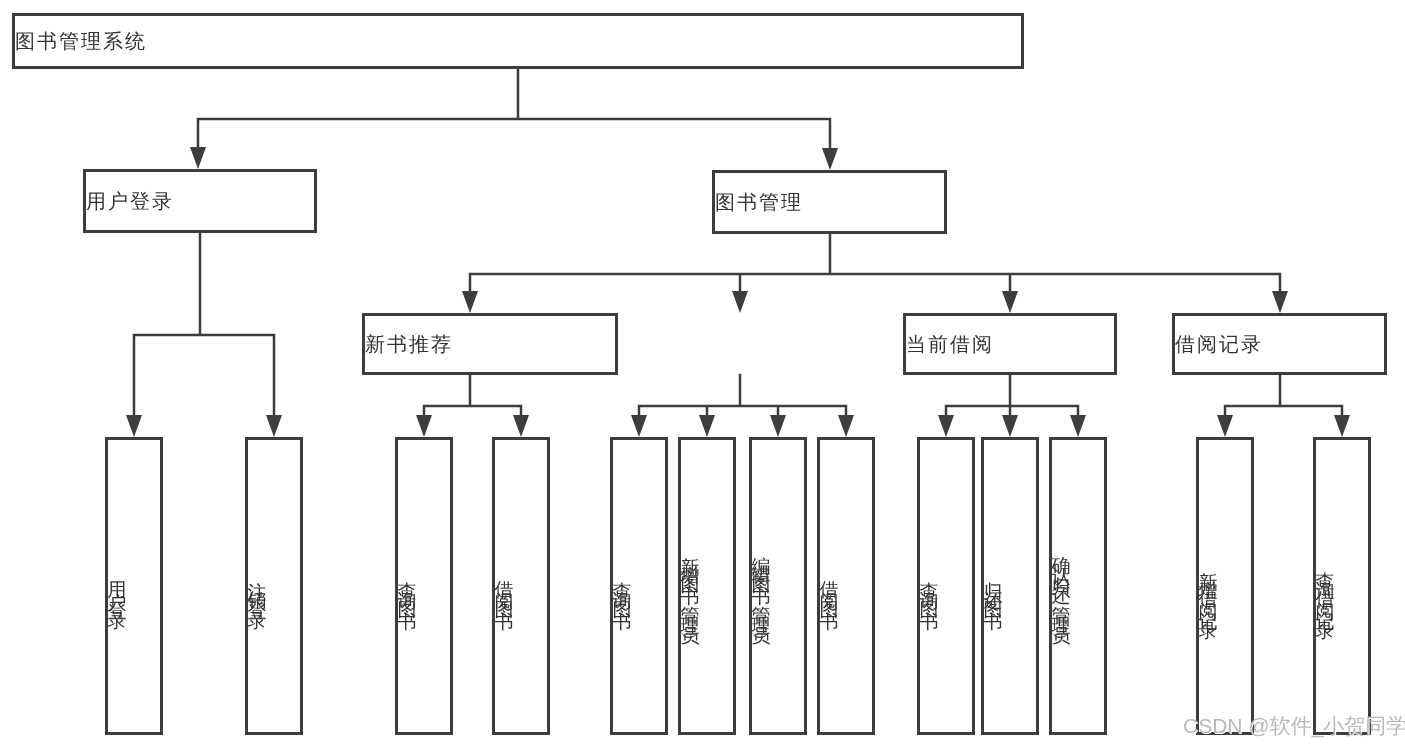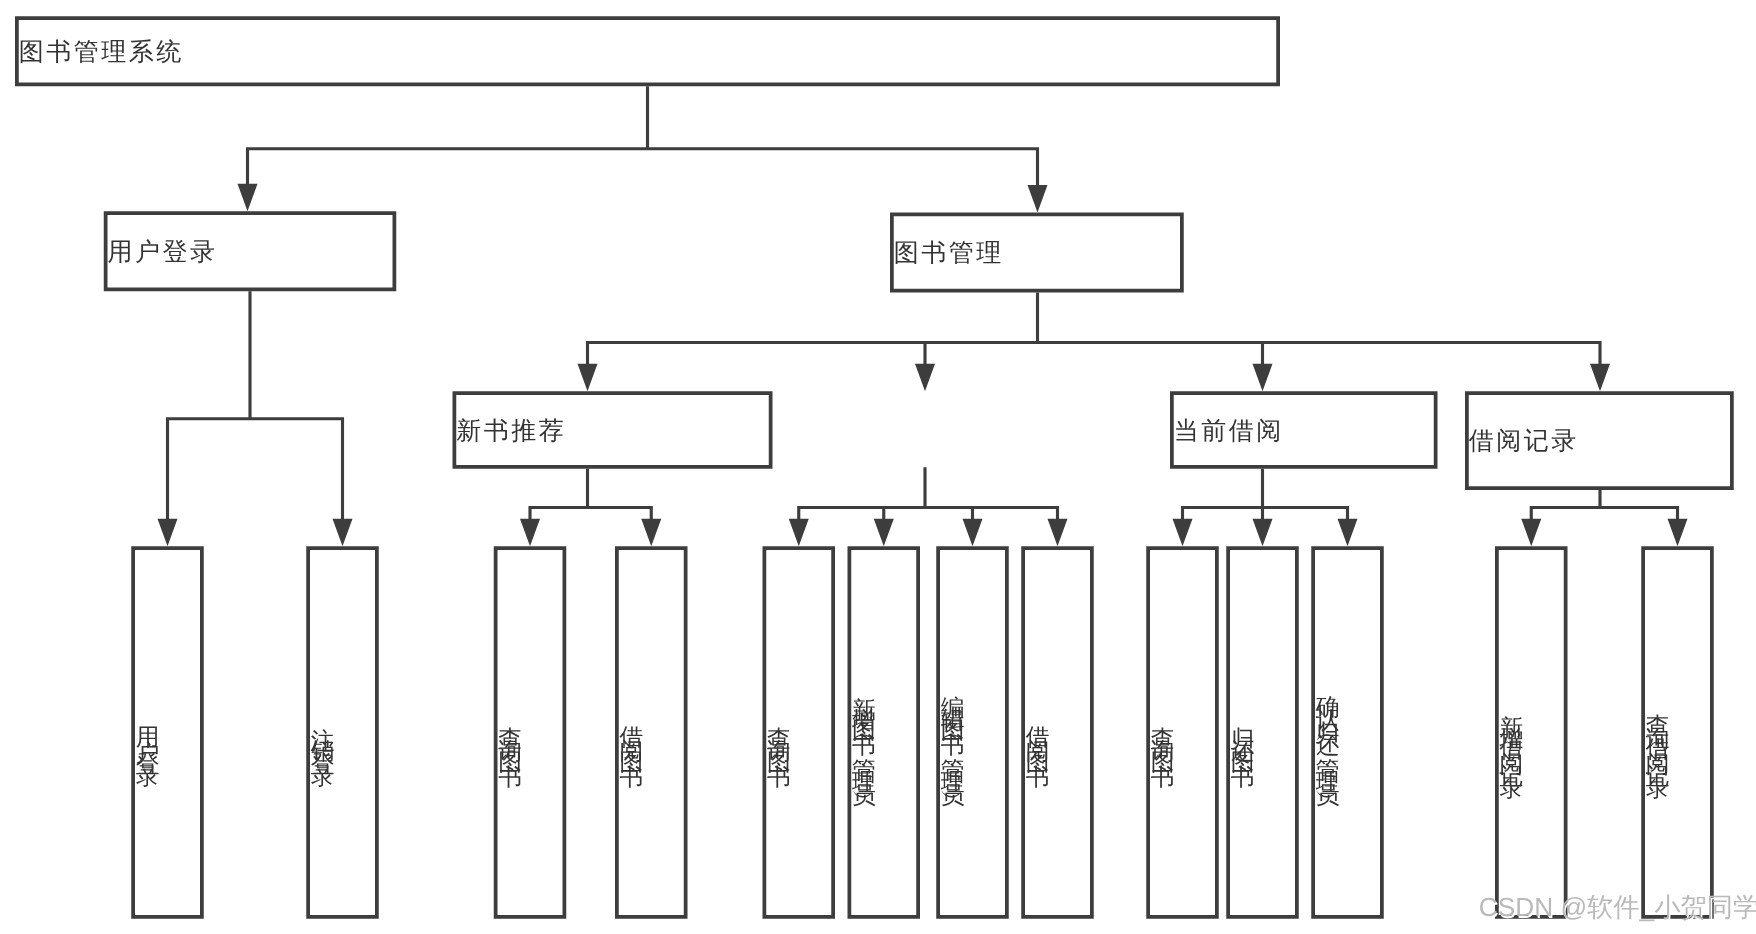--- a/index.html
+++ b/index.html
@@ -110,24 +110,24 @@
   <div class="node h" style="left:83px;top:169px;width:234px;height:64px">
     <span>用户登录</span>
   </div>
   <div class="node h" style="left:712px;top:170px;width:235px;height:64px">
     <span>图书管理</span>
   </div>
 
   <div class="node h" style="left:362px;top:313px;width:256px;height:62px">
     <span>新书推荐</span>
   </div>
-  <div class="node h" style="left:936px;top:313px;width:214px;height:62px">
+  <div class="node h" style="left:903px;top:313px;width:214px;height:62px">
     <span>当前借阅</span>
   </div>
-  <div class="node h" style="left:1172px;top:313px;width:215px;height:79px">
+  <div class="node h" style="left:1172px;top:313px;width:215px;height:62px">
     <span>借阅记录</span>
   </div>
 
   <div class="node v" style="left:105px;top:437px;width:58px;height:298px">
     <span>用户登录</span>
   </div>
   <div class="node v" style="left:245px;top:437px;width:58px;height:298px">
     <span>注销登录</span>
   </div>
 

